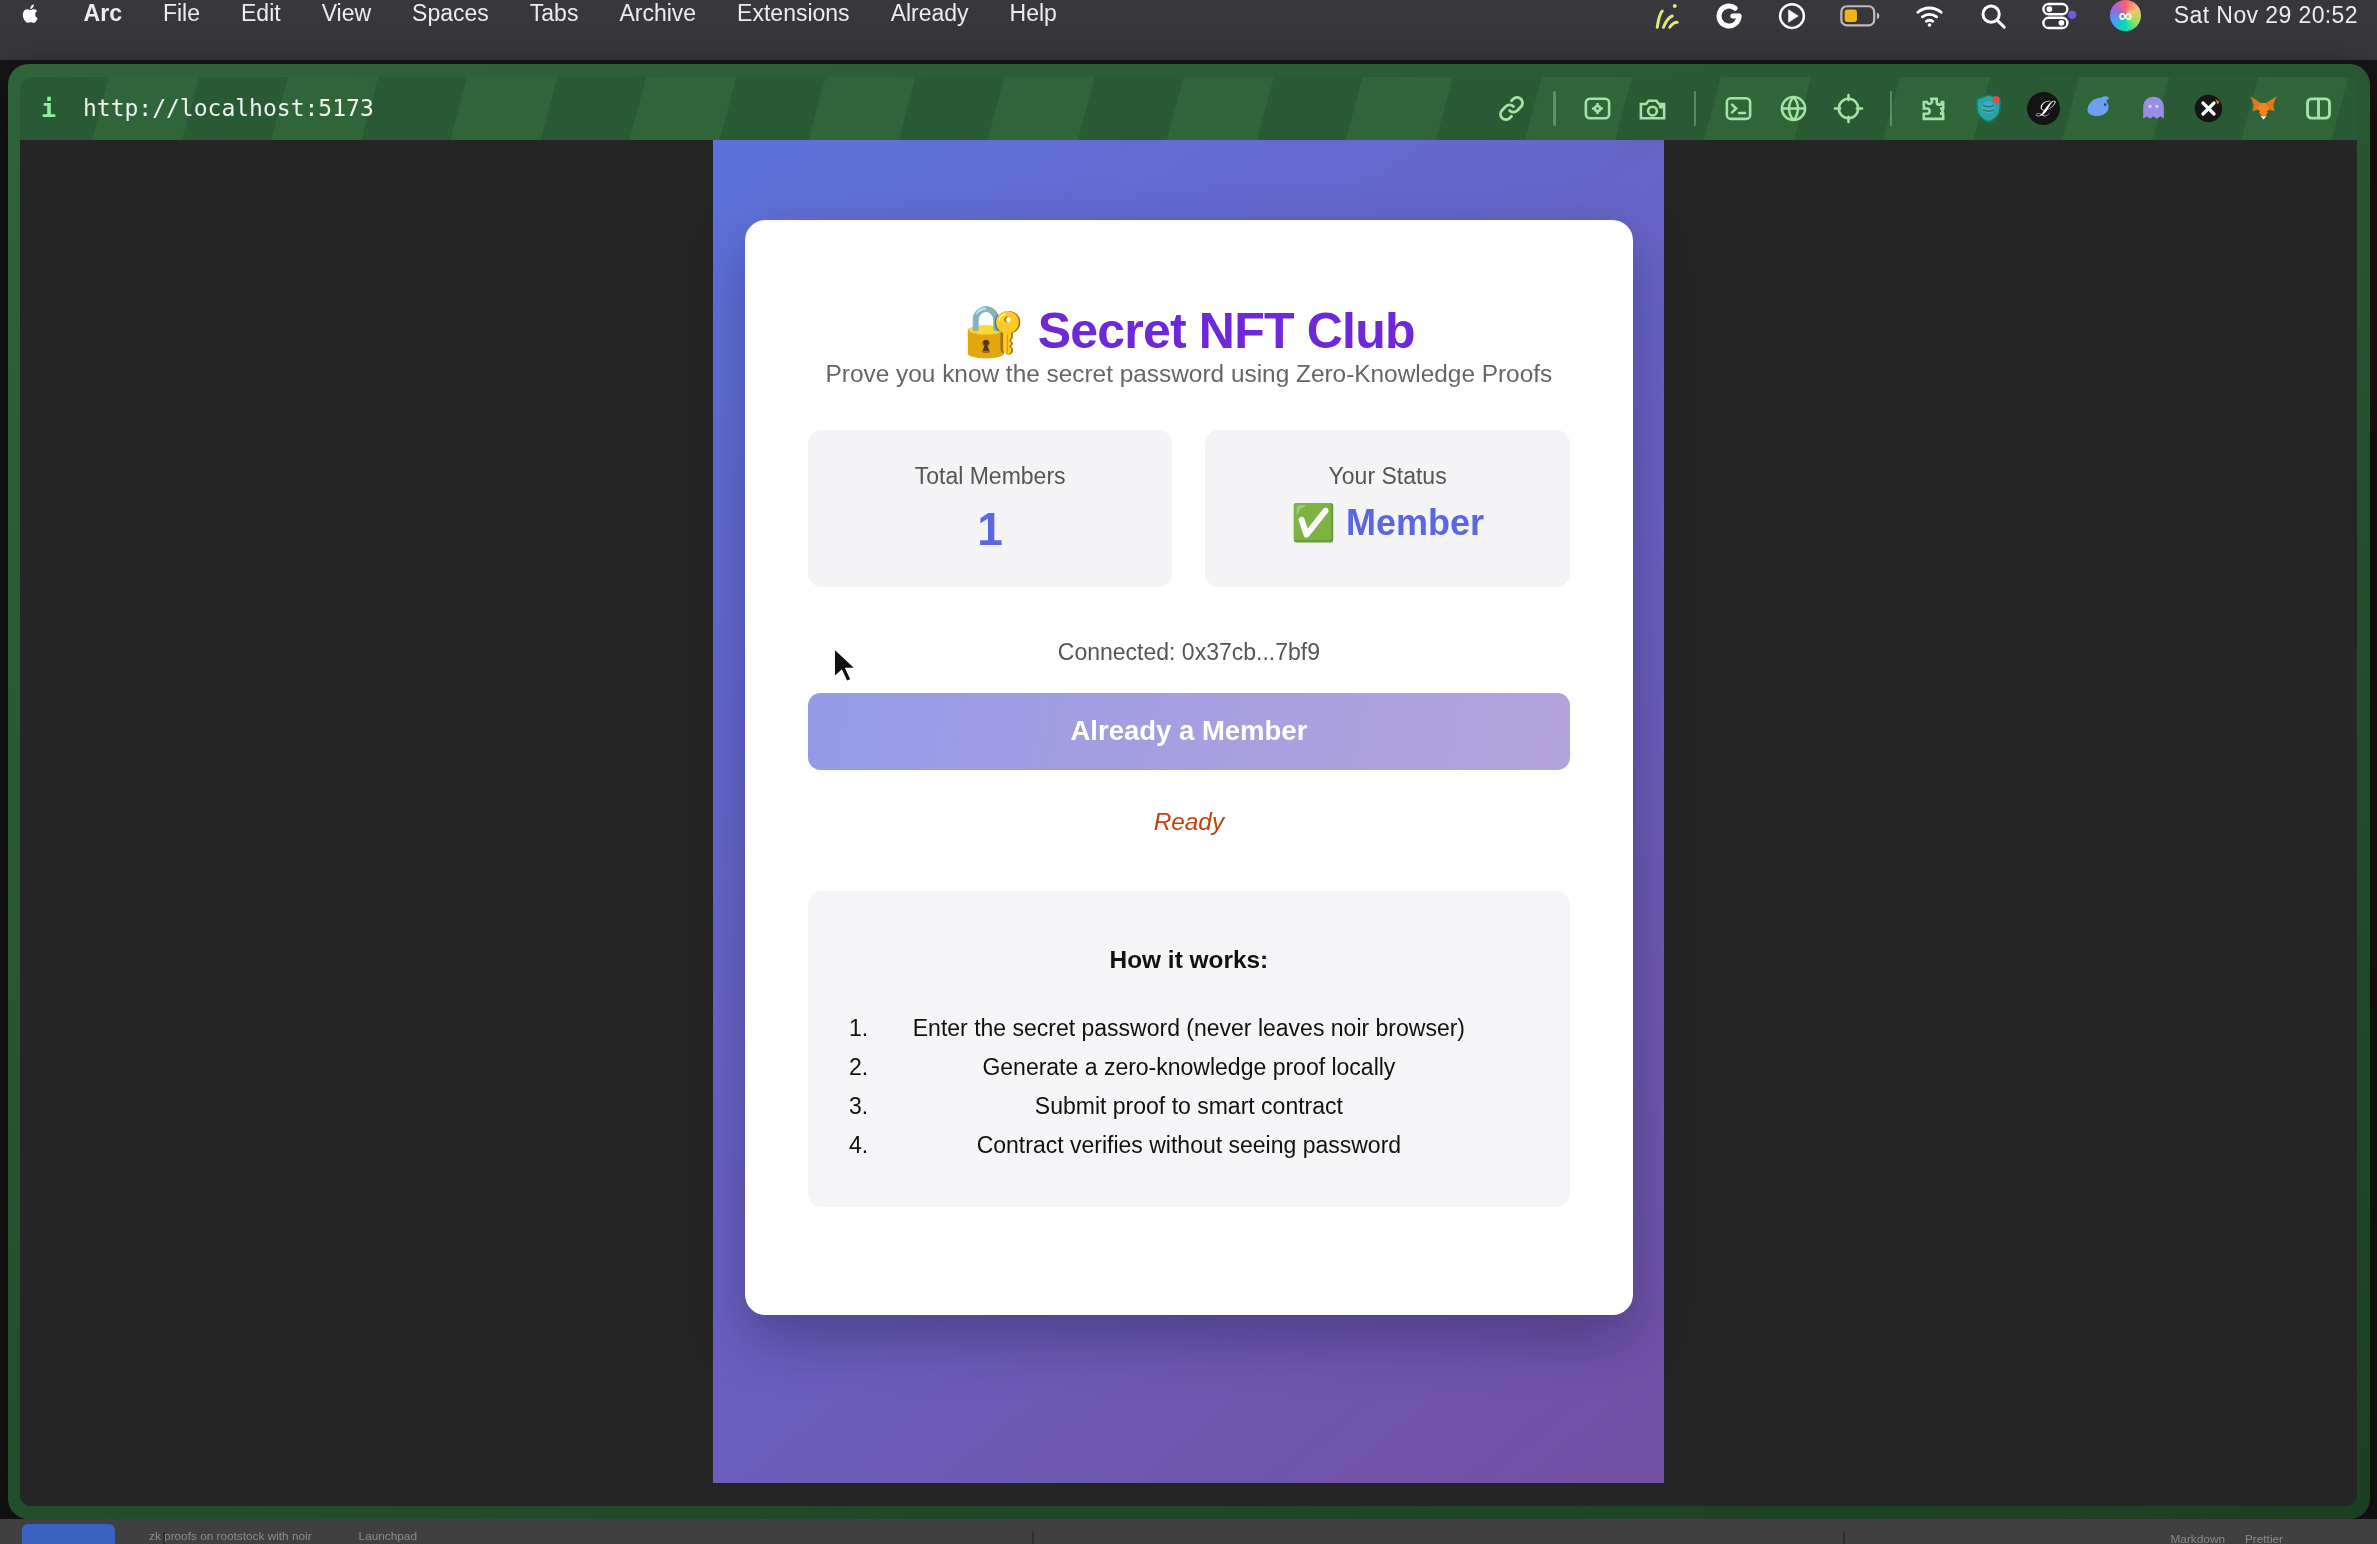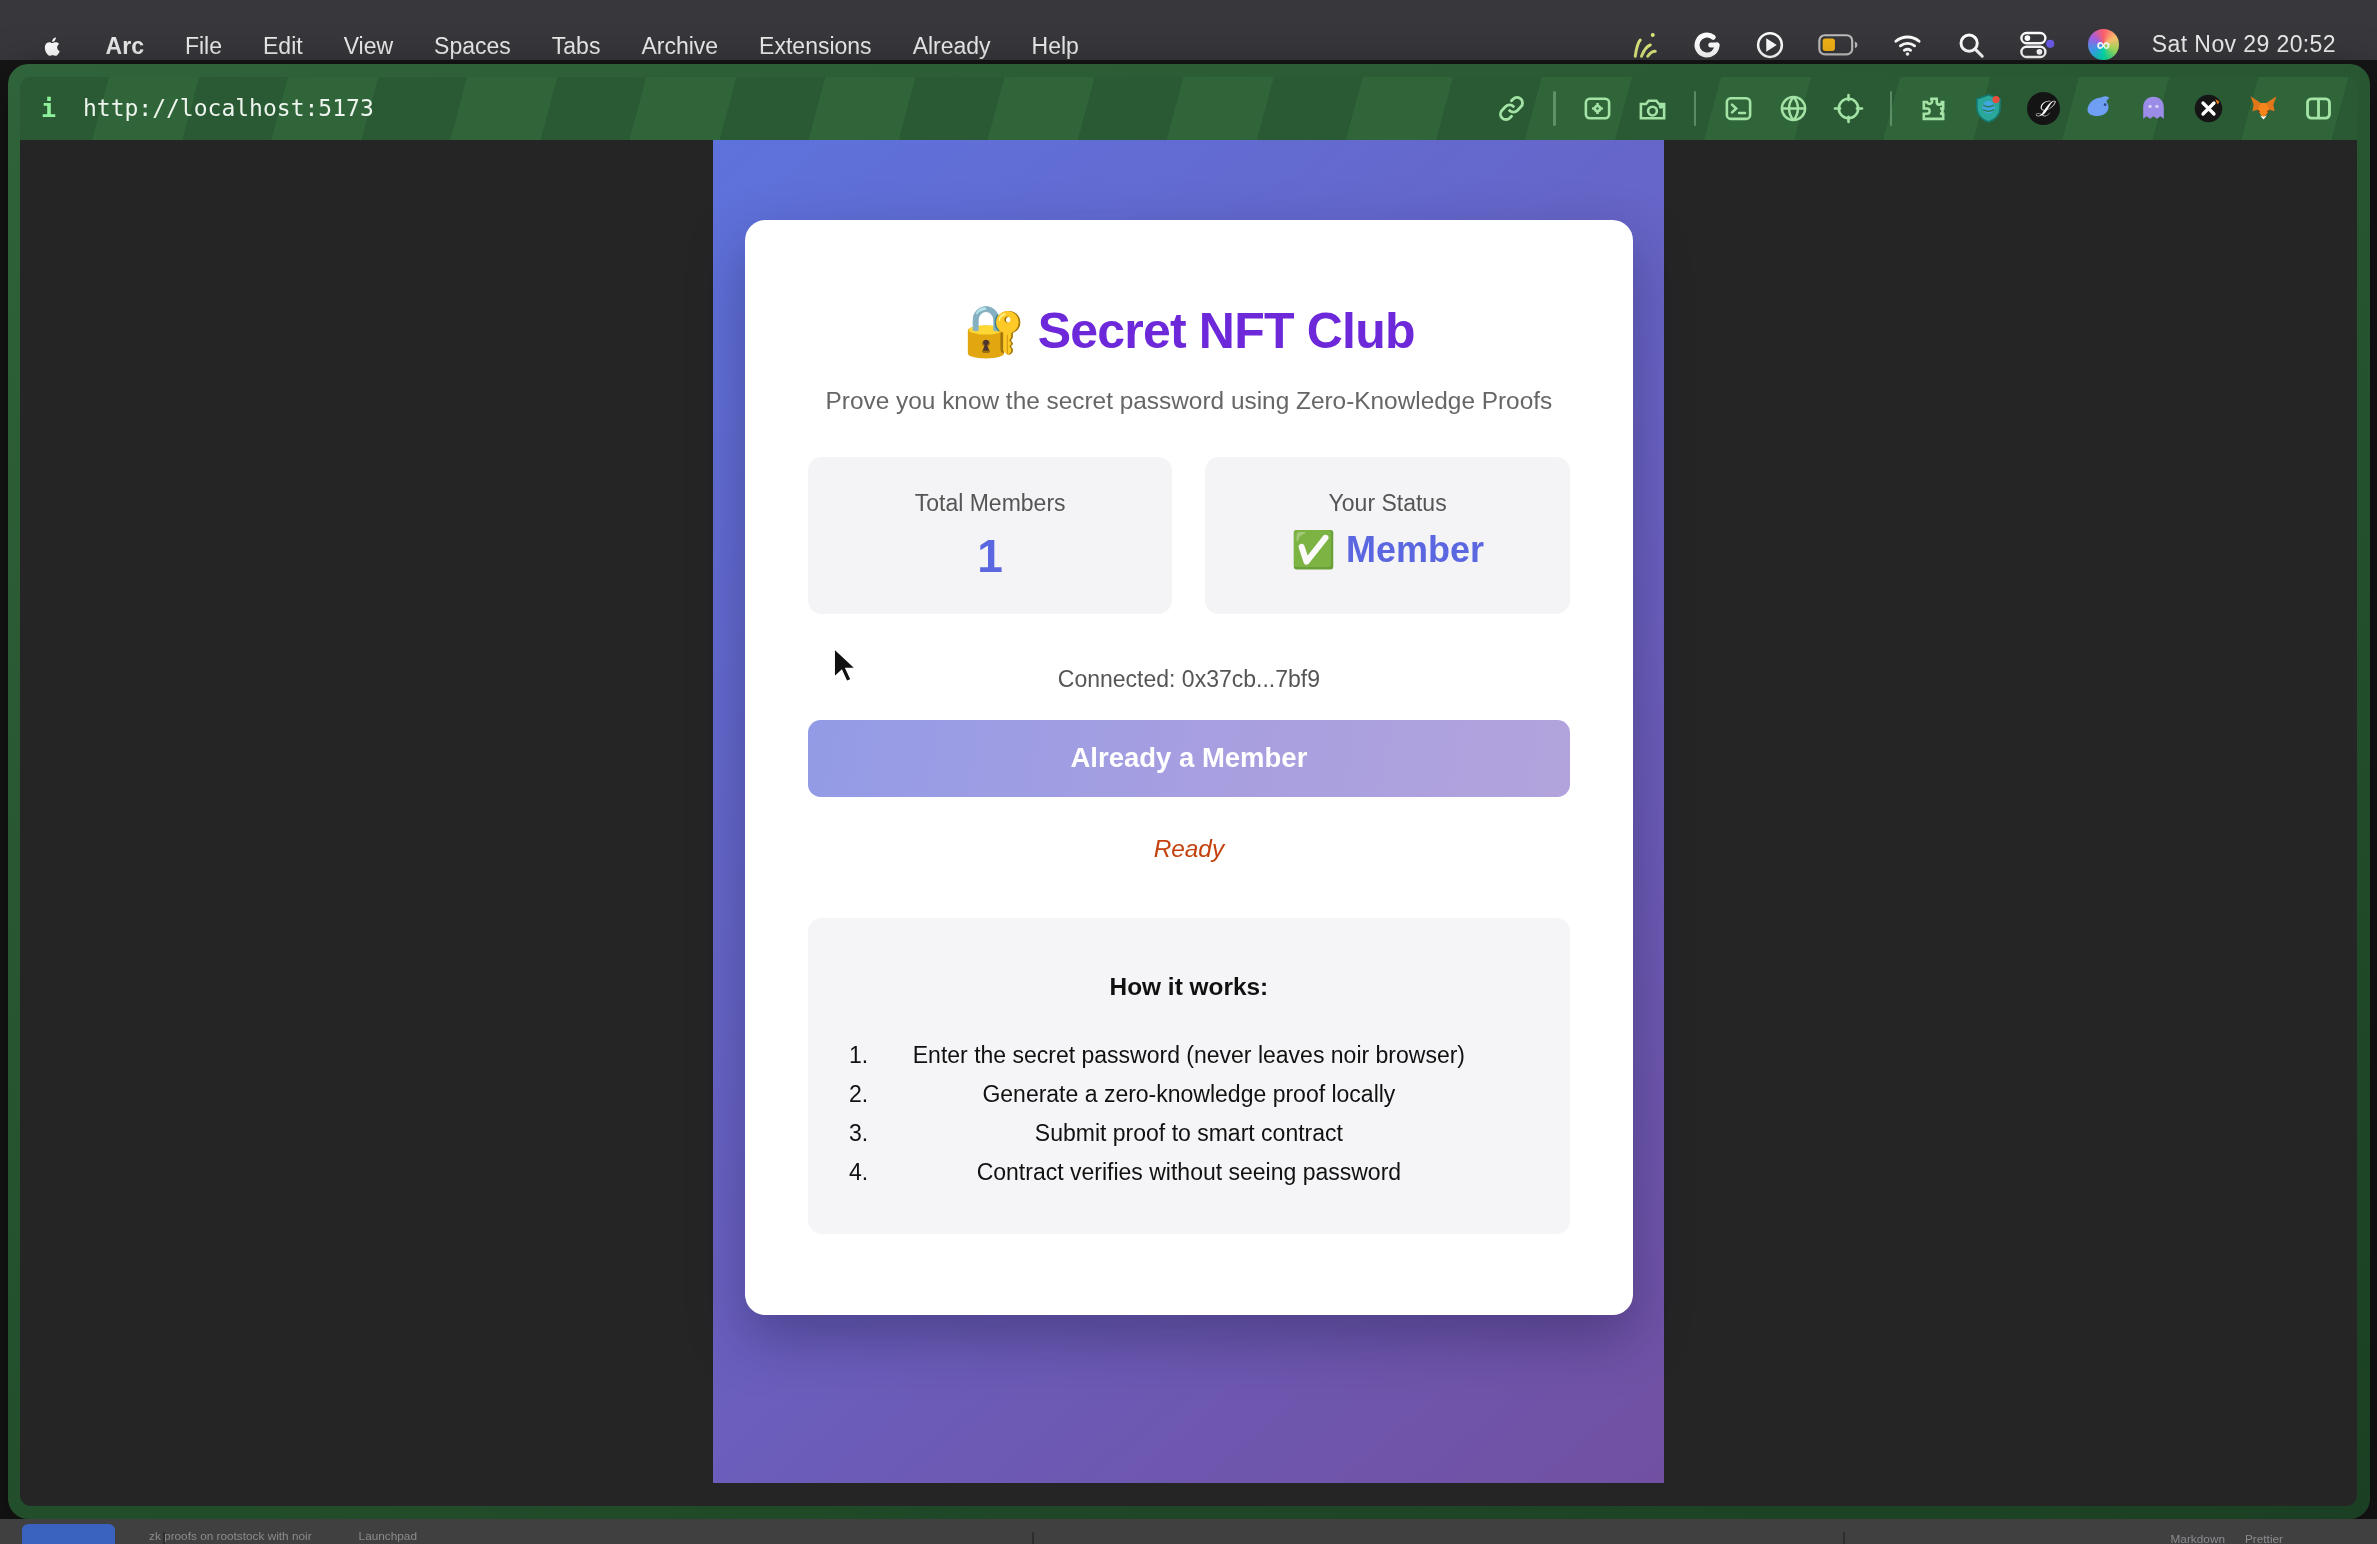--- a/index.html
+++ b/index.html
@@ -2,21 +2,21 @@
 <html style="font-size:12.6px"><head>
 <meta charset="utf-8">
 <style>
   * { margin:0; padding:0; box-sizing:border-box; }
   html,body { background:#111; }
   body { font-family:"Liberation Sans", sans-serif; }
   .screen { position:relative; width:2377px; height:1544px; background:#161616; overflow:hidden; }
 
   
   .menubar { position:absolute; top:0; left:0; width:100%; height:60px; background:#38373b;
-             display:flex; align-items:flex-end; padding:0 41px; color:#ececec; font-size:23px; }
+             display:flex; align-items:flex-start; padding:0 19px; color:#ececec; font-size:23px; }
   .menubar .left { display:flex; align-items:center; gap:41px; }
   .menubar .apple { width:23.6px; display:flex; }
   .menu-item { cursor:default; }
   .menu-item.app { font-weight:bold; }
   .menubar .right { margin-left:auto; display:flex; align-items:center; gap:33px; }
   .status-ico { display:flex; align-items:center; justify-content:center; height:31px; }
   .clock { font-size:23px; letter-spacing:0.4px; }
   .infinity { width:31px; height:31px; border-radius:50%;
               background:conic-gradient(#ff5f6d,#ffc371,#9be15d,#00e3ae,#3ca5f6,#a162e8,#ff5f6d);
               display:flex; align-items:center; justify-content:center; color:#fff; font-size:19px; font-weight:bold; }
@@ -42,21 +42,21 @@
             display:flex; align-items:center; justify-content:center; font-size:21px; font-family:"DejaVu Serif", serif; font-style:italic; }
 
   
   .content { flex:1; background:#252526; position:relative; display:flex; justify-content:center; overflow:hidden; }
   .webpage { width:951px; height:1343px; background:linear-gradient(140deg,#5e72dc 0%, #6a60c0 55%, #7150a2 100%);
              display:flex; justify-content:center; }
 
   .card { width:888px; height:1095px; margin-top:80px; background:#ffffff; border-radius:20.4px;
           box-shadow:0 23.6px 55px rgba(20,20,60,0.35); padding:82px 63px 0 63px; text-align:center; }
   .card h1 { font-size:50px; color:#6d28d9; letter-spacing:-0.8px; }
-  .subtitle { margin-top:27px; font-size:24.4px; color:#666; }
+  .subtitle { font-size:24.4px; color:#666; }
   .stats { margin-top:42px; display:flex; gap:33px; }
   .stat-box { width:365px; height:157px; background:#f4f4f6; border-radius:14px; padding-top:33px; }
   .stat-label { font-size:23px; color:#555; }
   .stat-value { margin-top:12.6px; font-size:46px; font-weight:bold; color:#5b67e0; }
   .stat-value.member { font-size:36px; }
   .connected { margin-top:52px; font-size:23px; color:#555; }
   .cta { display:block; width:100%; height:77px; margin-top:27px; border:none; border-radius:12.6px;
          background:linear-gradient(100deg,#939be6 0%, #a89fe0 55%, #b2a3dc 100%);
          color:#ffffff; font-size:27.5px; font-weight:bold; font-family:inherit; cursor:pointer; }
   .ready { margin-top:38px; font-size:24.4px; font-style:italic; color:#c2410c; }

